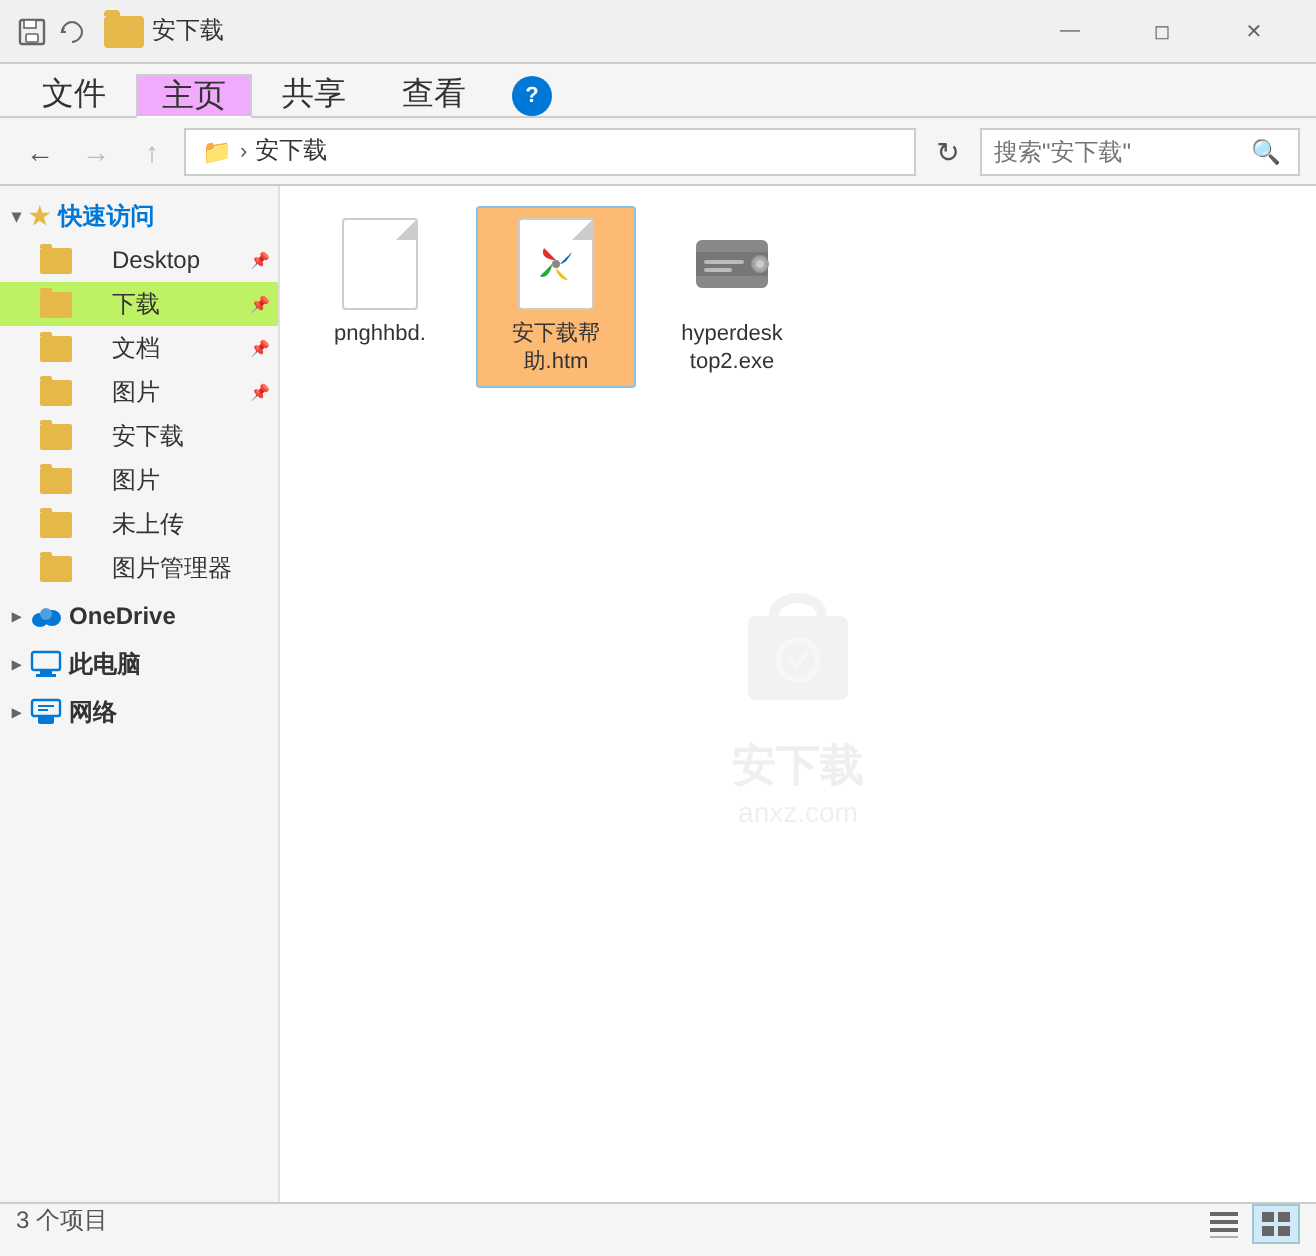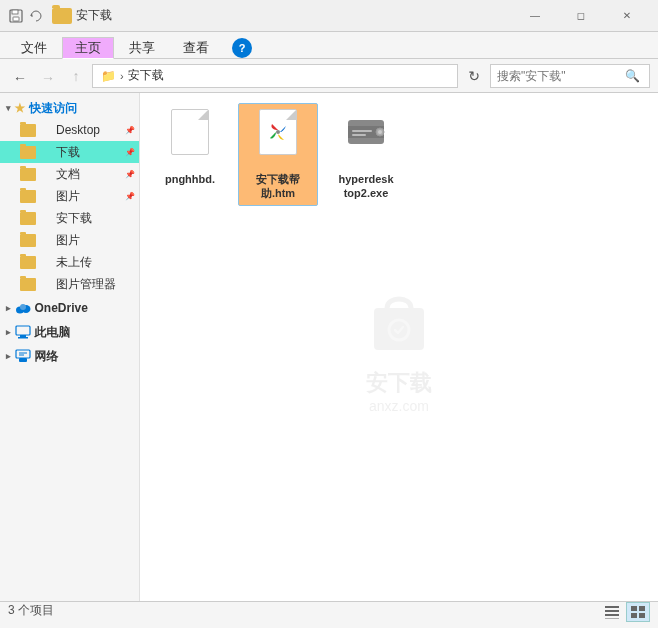--- a/index.html
+++ b/index.html
@@ -83,21 +83,21 @@
       border-bottom: 1px solid #ccc;
     }
     .ribbon-tabs {
       display: flex;
       height: 26px;
       align-items: flex-end;
       padding: 0 8px;
     }
     .ribbon-tab {
       padding: 4px 12px;
-      font-size: 13px;
+      font-size: 16px;
       color: #333;
       cursor: pointer;
       border: 1px solid transparent;
       border-bottom: none;
       margin-right: 2px;
       height: 22px;
       display: flex;
       align-items: center;
     }
     .ribbon-tab.active {
@@ -212,21 +212,21 @@
     .sidebar-item {
       display: flex;
       align-items: center;
       height: 22px;
       padding: 0 4px 0 20px;
       cursor: pointer;
       font-size: 12px;
       color: #333;
       gap: 20px;
     }
-    .sidebar-item.active { background: #5eead4; }
+    .sidebar-item.active { background: #bef264; }
     .sidebar-folder {
       width: 16px;
       height: 13px;
       background: #e6b84a;
       border-radius: 1px;
       flex-shrink: 0;
       position: relative;
     }
     .sidebar-folder::before {
       content: '';
@@ -281,26 +281,25 @@
       display: flex;
       flex-wrap: wrap;
       gap: 8px;
       align-content: flex-start;
     }
     .file-item {
       width: 80px;
       display: flex;
       flex-direction: column;
       align-items: center;
-      gap: 16px;
+      gap: 4px;
       padding: 4px;
       cursor: pointer;
       border: 1px solid transparent;
       border-radius: 2px;
-      font-weight: bold;
     }
     .file-item.selected { background: #fdba74; border-color: #89c3e8; }
     .file-icon {
       width: 48px;
       height: 48px;
       display: flex;
       align-items: center;
       justify-content: center;
     }
     .file-name {

